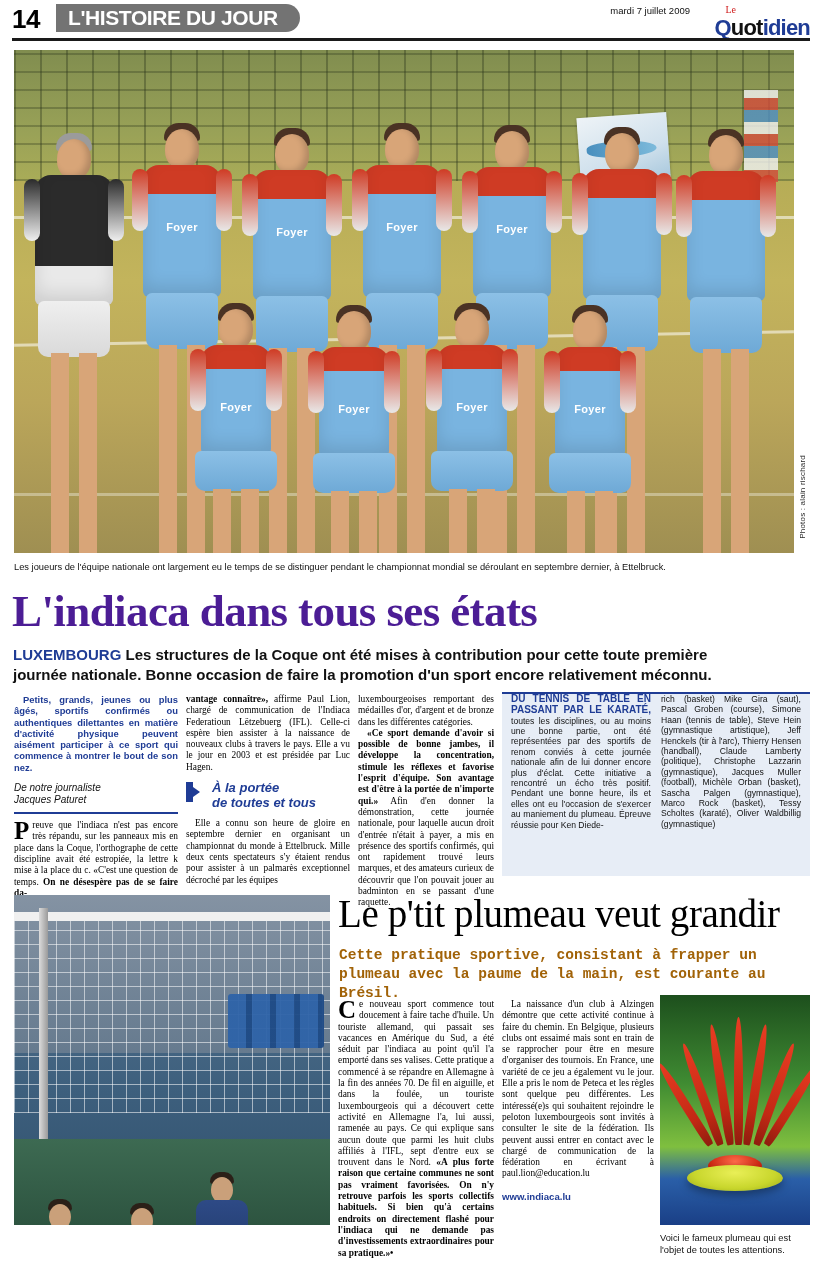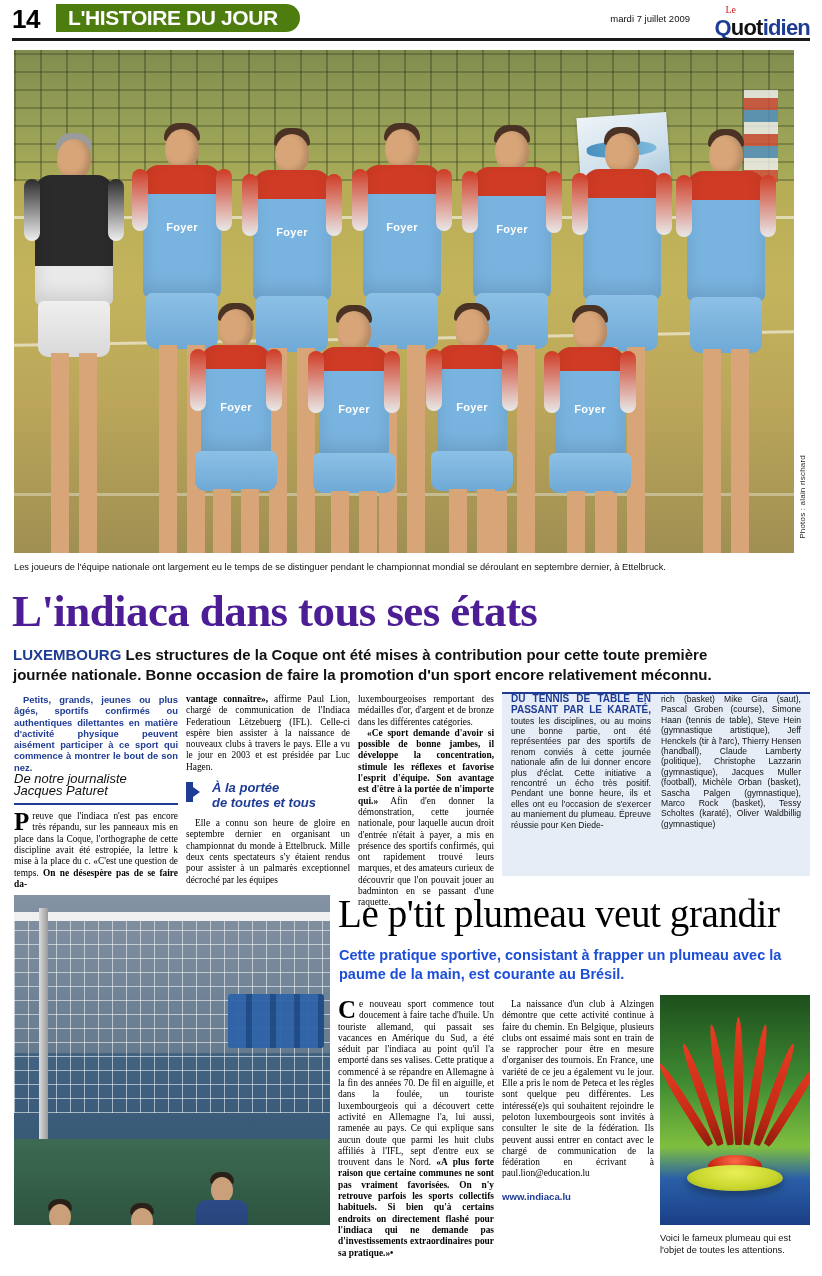--- a/index.html
+++ b/index.html
@@ -34,37 +34,37 @@
     font-family: "Liberation Sans", sans-serif;
     font-weight: bold;
     font-size: 26px;
     letter-spacing: -0.5px;
     line-height: 26px;
   }
   .section-flag {
     position: absolute;
     left: 44px; top: 0px;
     height: 28px;
-    background: #4d7c0f;
+    background: #737373;
     border-radius: 0 14px 14px 0;
     padding: 0 22px 0 12px;
     display: flex;
     align-items: center;
   }
   .section-flag span {
     color: #fff;
     font-weight: bold;
     font-size: 21px;
     letter-spacing: -0.4px;
     font-family: "Liberation Sans", sans-serif;
     white-space: nowrap;
   }
   .issue-date {
     position: absolute;
-    right: 120px; top: 9px;
+    right: 120px; top: 1px;
     font-size: 9.5px;
     font-family: "Liberation Sans", sans-serif;
     color: #111;
     white-space: nowrap;
     margin-left: 12px;
   }
   .logo {
     position: absolute;
     right: 0; top: 1px;
     width: 112px; height: 28px;
@@ -269,23 +269,24 @@
     font-weight: bold;
     font-size: 9.2px;
     line-height: 11.4px;
     color: #1F3C95;
     text-align: justify;
     text-indent: 0;
   }
   .byline {
     font-family: "Liberation Sans", sans-serif;
     font-style: italic;
-    font-size: 13px;
+    font-size: 10px;
     line-height: 11.5px;
     color: #111;
+    margin-top: 9px;
   }
   .byline-rule {
     height: 2px; background: #1F3C95; margin: 7px 0 6px 0;
   }
   .dropcap-para { position: relative; }
   .dropcap {
     float: left;
     font-family: "Liberation Serif", serif;
     font-size: 25px;
     line-height: 20px;
@@ -369,25 +370,25 @@
     font-weight: normal;
     font-size: 39px;
     line-height: 42px;
     letter-spacing: -0.4px;
     color: #000;
   }
   .standfirst2 {
     position: absolute;
     left: 339px; top: 946px;
     width: 478px;
-    font-family: Liberation Sans, sans-serif;
+    font-family: Liberation Mono, monospace;
     font-weight: bold;
     font-size: 14.5px;
     line-height: 19px;
-    color: #1d4ed8;
+    color: #a16207;
   }
 
   
   .photo2 {
     position: absolute;
     left: 14px; top: 895px;
     width: 316px; height: 330px;
     overflow: hidden;
     background: #2a4a6b;
   }

